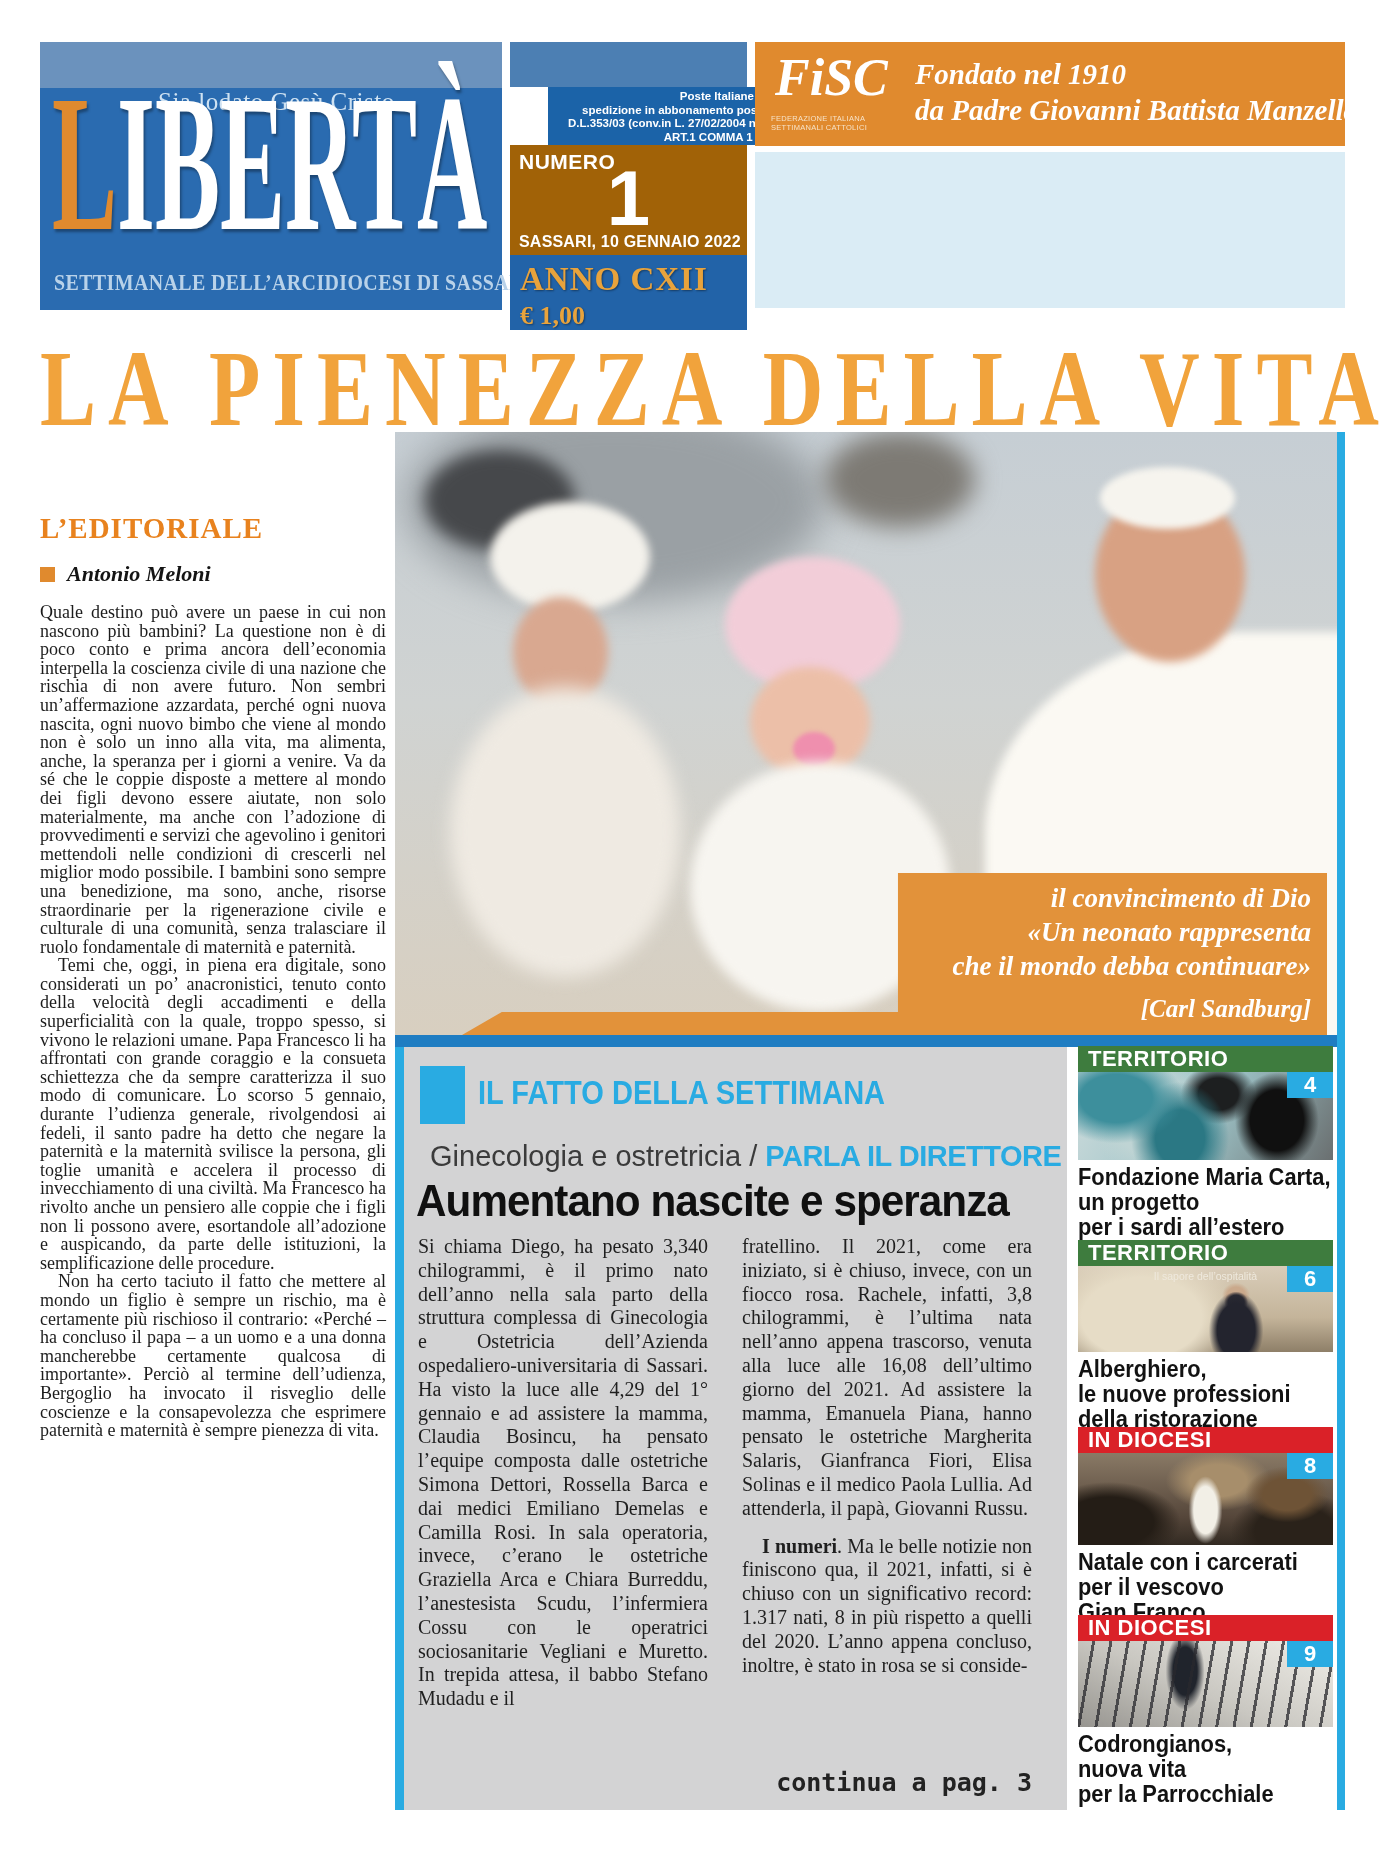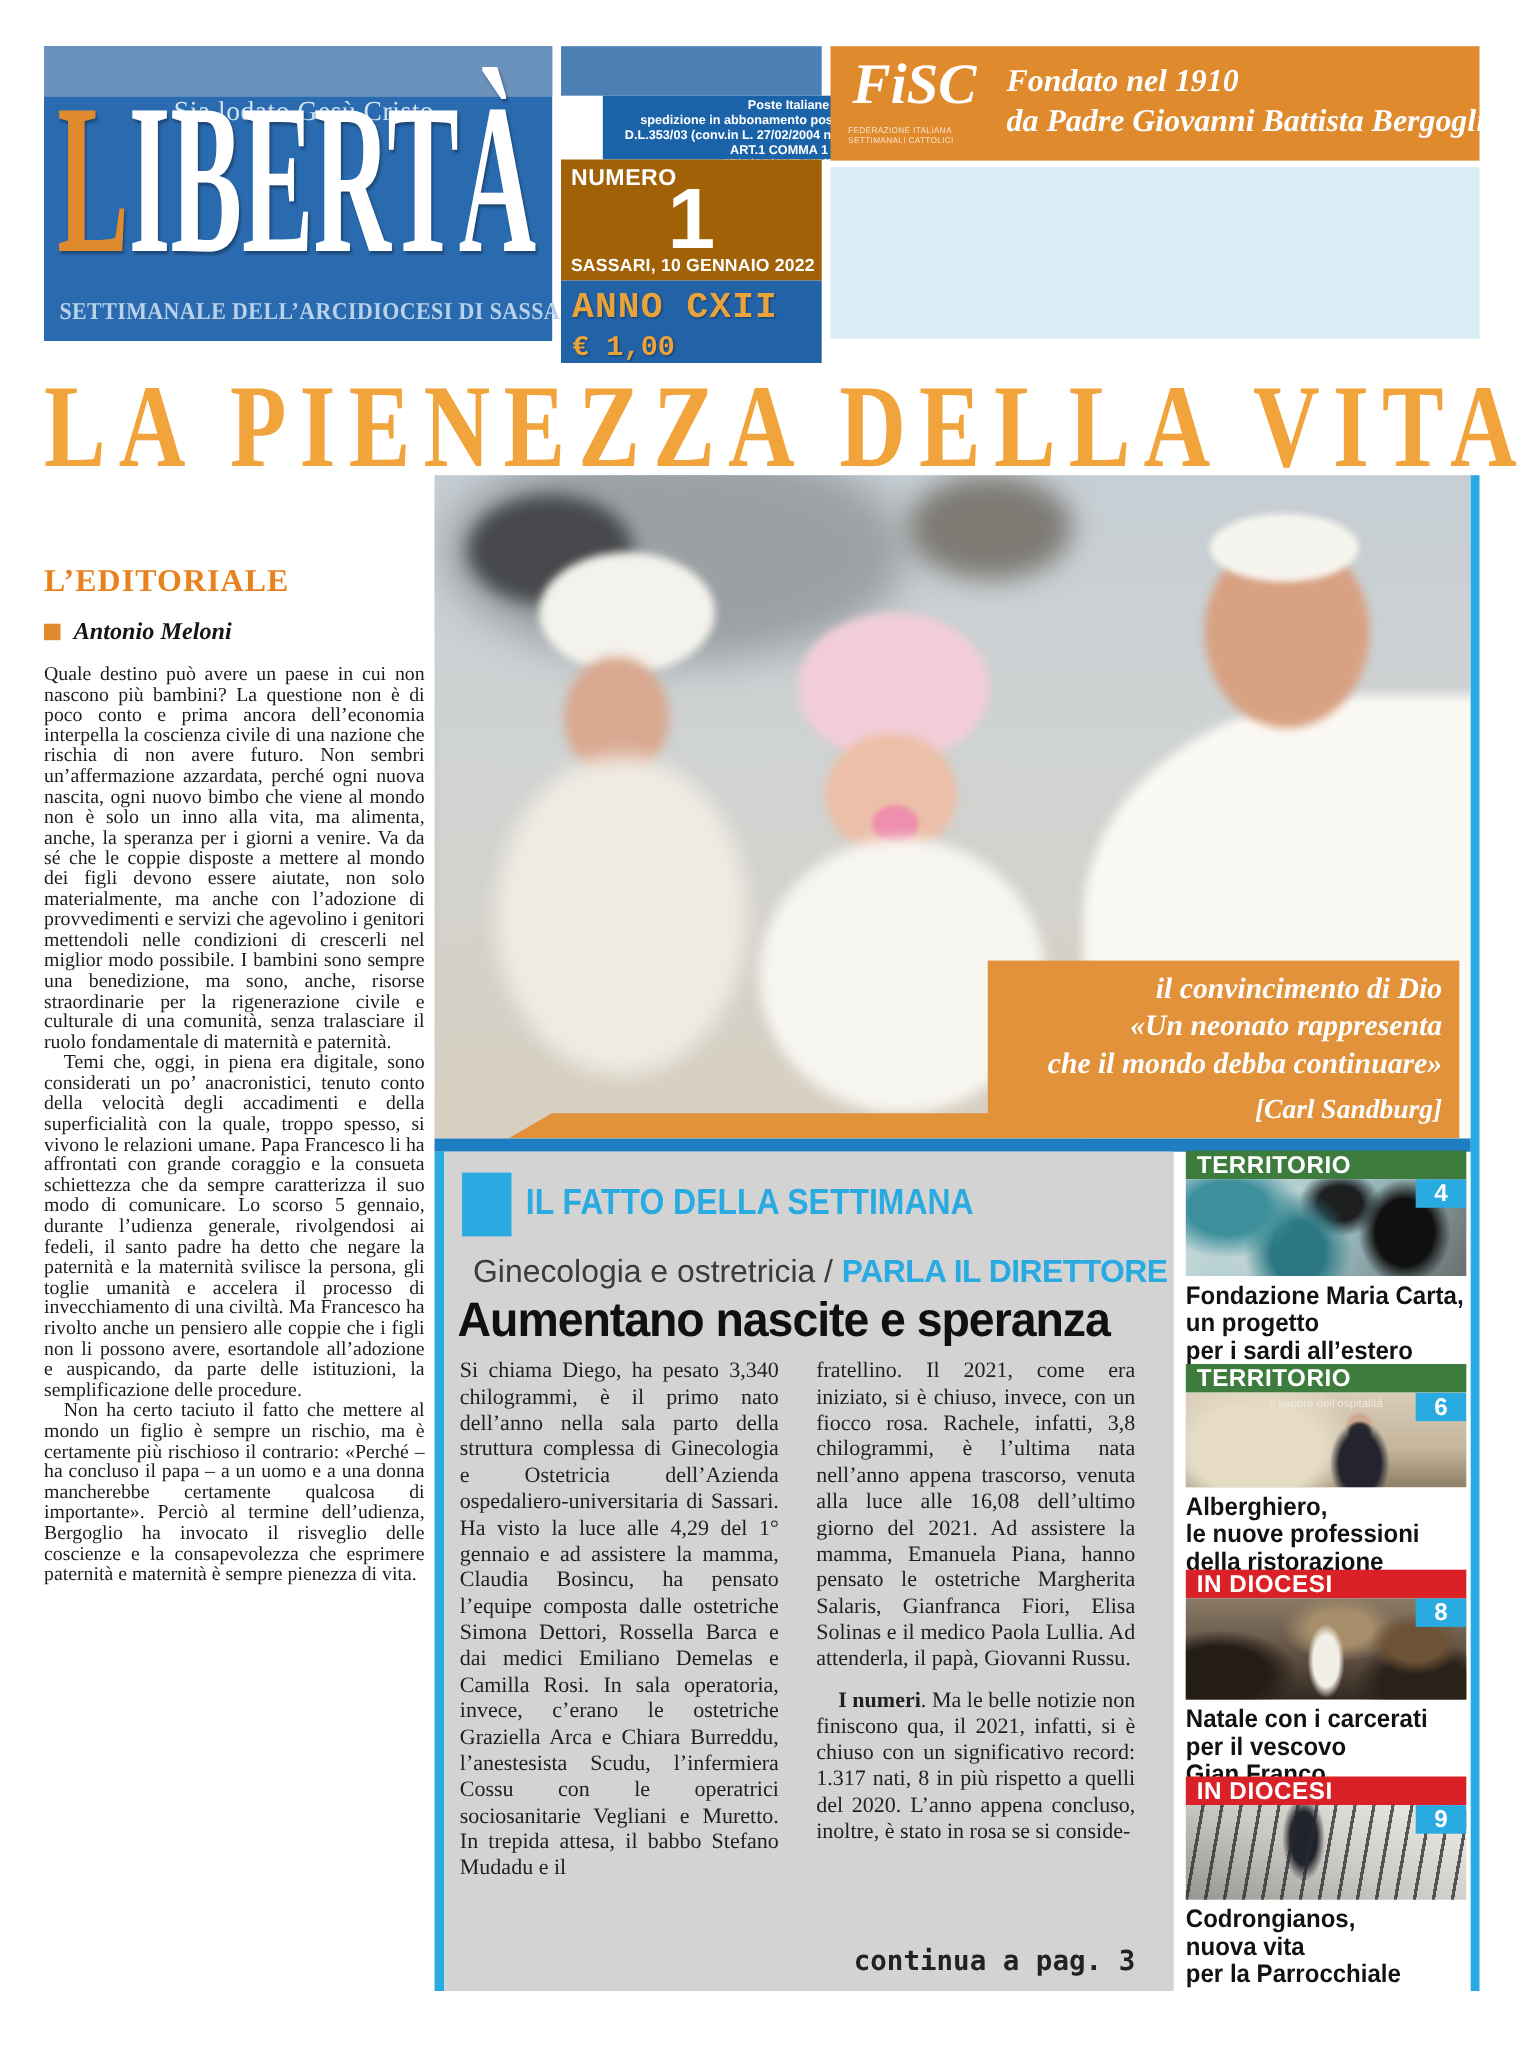--- a/index.html
+++ b/index.html
@@ -22,21 +22,21 @@
   .mid-stripe{position:absolute;left:0;top:0;width:100%;height:45px;background:#4c7fb3;}
   .mid-poste{position:absolute;left:0;top:45px;width:100%;height:58px;background:#1b63a8;
              color:#fff;font-family:"Liberation Sans",sans-serif;font-weight:bold;font-size:11.5px;
              line-height:13.5px;text-align:right;box-sizing:border-box;padding:3px 8px 0 0;margin-left:38px;}
   .mid-numero{position:absolute;left:0;top:103px;width:100%;height:110px;background:#a16207;color:#fff;
               font-family:"Liberation Sans",sans-serif;font-weight:bold;}
   .numero-label{position:absolute;left:9px;top:5px;font-size:21px;letter-spacing:.5px;}
   .numero-value{position:absolute;left:0;top:14px;width:100%;text-align:center;font-size:78px;line-height:78px;}
   .date-line{position:absolute;left:9px;top:88px;font-size:16px;letter-spacing:.2px;white-space:nowrap;}
   .mid-anno{position:absolute;left:0;top:213px;width:100%;height:75px;background:#2263a8;
-            font-family:Liberation Mono, monospace;font-weight:bold;}
+            font-family:Liberation Serif, serif;font-weight:bold;}
   .anno-line{position:absolute;left:10px;top:6px;font-size:33px;color:#e8a33c;letter-spacing:1px;
              text-shadow:1px 1px 2px rgba(0,0,0,.4);}
   .price-line{position:absolute;left:10px;top:46px;font-size:26px;color:#e8a33c;
               text-shadow:1px 1px 2px rgba(0,0,0,.4);}
 
   .mast-right{left:755px;top:42px;width:590px;height:268px;}
   .fisc-banner{position:absolute;left:0;top:0;width:100%;height:104px;background:#e08a2e;}
   .fisc-logo{position:absolute;left:20px;top:6px;color:#fff;font-size:52px;font-weight:bold;
              font-family:"Liberation Serif",serif;font-style:italic;line-height:60px;}
   .fisc-sub{position:absolute;left:16px;top:72px;color:#f7e3c8;font-size:7.5px;line-height:9px;
@@ -170,21 +170,21 @@
 
   <div class="abs mast-right">
     <div class="fisc-banner">
       <div class="fisc-logo">FiSC</div>
       <div class="fisc-sub">
         <div>FEDERAZIONE ITALIANA</div>
         <div>SETTIMANALI CATTOLICI</div>
       </div>
       <div class="founded">
         <div>Fondato nel 1910</div>
-        <div>da Padre Giovanni Battista Bergoglio</div>
+        <div>da Padre Giovanni Battista Manzella</div>
       </div>
     </div>
     <div class="light-box"></div>
   </div>
 
   <div class="abs headline">LA PIENEZZA DELLA VITA</div>
 
   <div class="abs editorial">
     <div class="edit-label">L’EDITORIALE</div>
     <div class="author-row">

